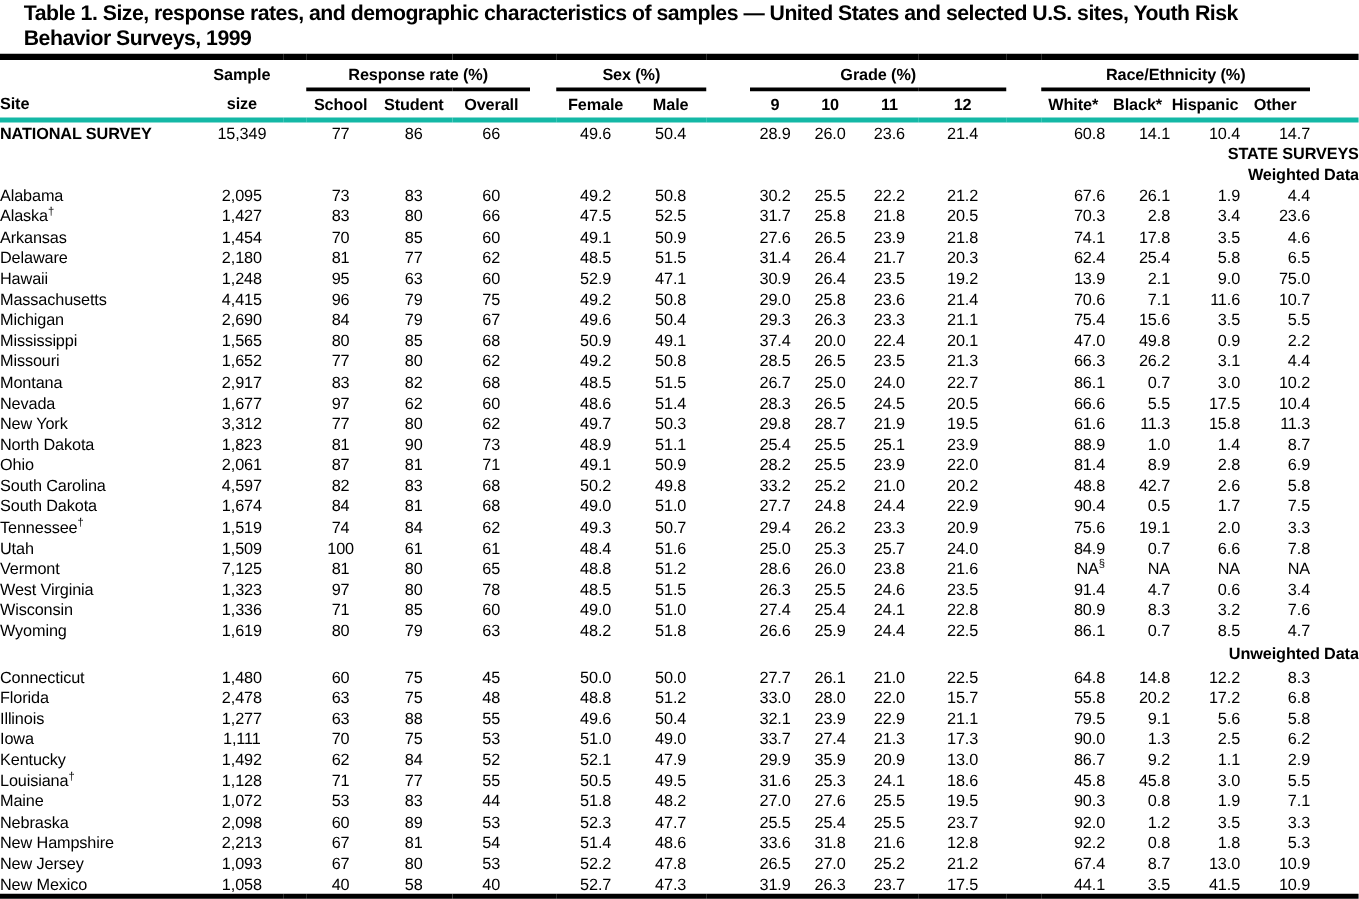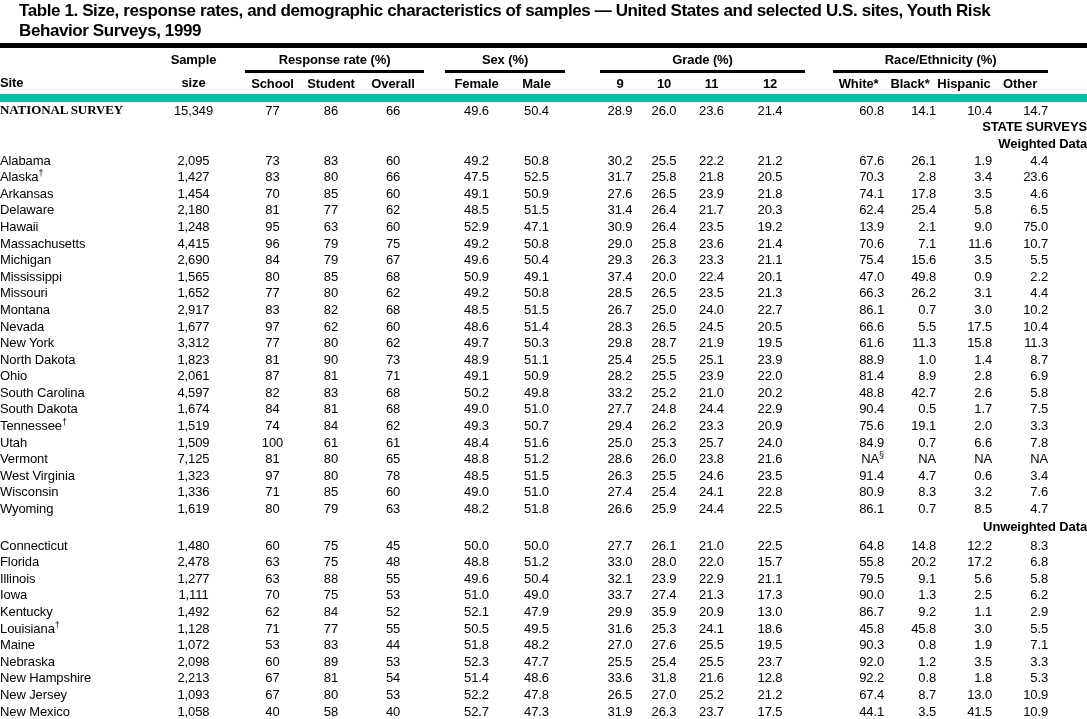--- a/index.html
+++ b/index.html
@@ -15,31 +15,31 @@
   }
   table#t1 {
     border-collapse: collapse; table-layout: fixed; width: 1087px;
     border-top: 5px solid #000; border-bottom: 7px solid #000;
   }
   #t1 th, #t1 td {
     padding: 0; margin: 0; overflow: hidden; white-space: nowrap;
     font-size: 13px; letter-spacing: -0.1px; vertical-align: middle;
   }
   thead tr.grp-row th { height: 22px; vertical-align: bottom; padding-bottom: 1px; }
-  thead tr.col-row th { height: 21px; border-bottom: 8px solid #14b8a6; vertical-align: bottom; padding-bottom: 2px; }
+  thead tr.col-row th { height: 21px; border-bottom: 4px solid #14b8a6; vertical-align: bottom; padding-bottom: 2px; }
   thead th { font-weight: bold; }
   .grp { border-bottom: 3px solid #000; }
   .c-site { text-align: left; padding-left: 2px; }
   .site-th { vertical-align: bottom; }
   .c-ctr { text-align: center; }
   .c-sample { text-align: center; padding-right: 4px; }
   .c-race { text-align: right; padding-right: 4px; }
   tbody td { height: 16.6px; }
   tbody td.c-site.ind { padding-left: 14px; }
-  .b { font-weight: bold; font-family: Liberation Serif, serif; }
+  .b { font-weight: bold; }
   tr.section-row td { font-weight: bold; text-align: right; }
   tr.gap td { height: 20px; vertical-align: bottom; }
   sup { font-size: 9px; line-height: 0; letter-spacing: 0; }
 </style>
 </head>
 <body>
 
 <div class="title-block">
   <div class="title-line">Table 1. Size, response rates, and demographic characteristics of samples — United States and selected U.S. sites, Youth Risk</div>
   <div class="title-line">Behavior Surveys, 1999</div>

